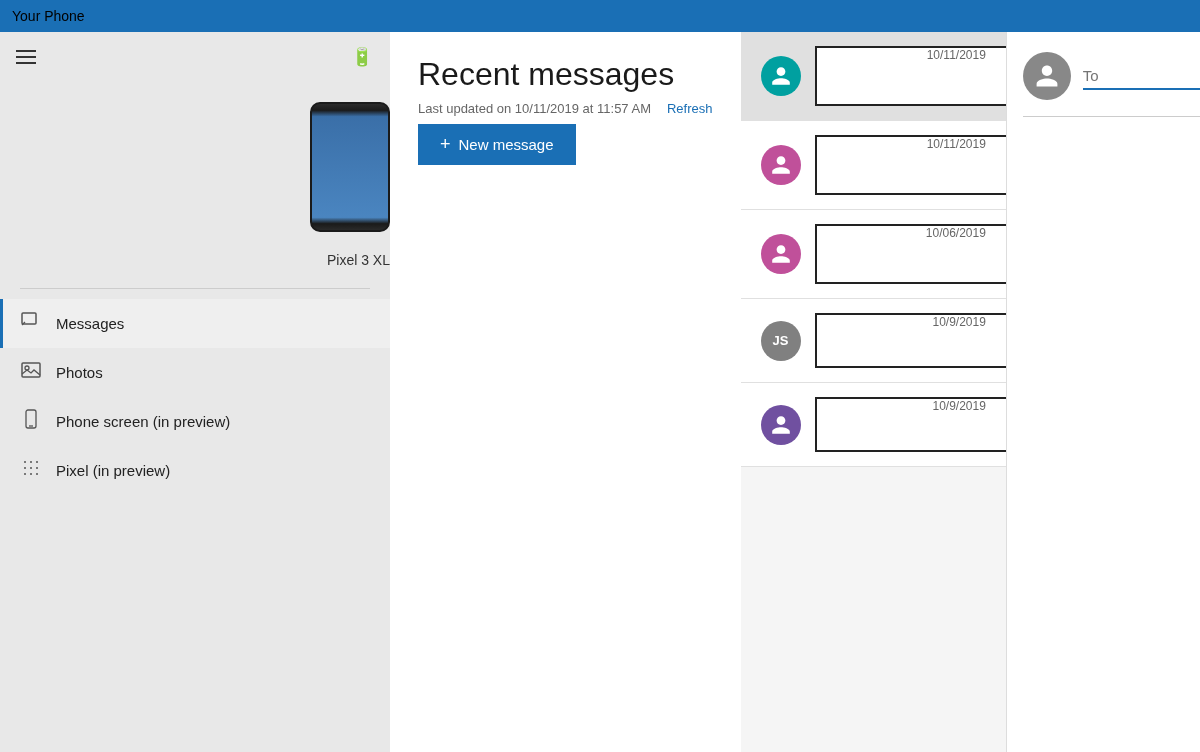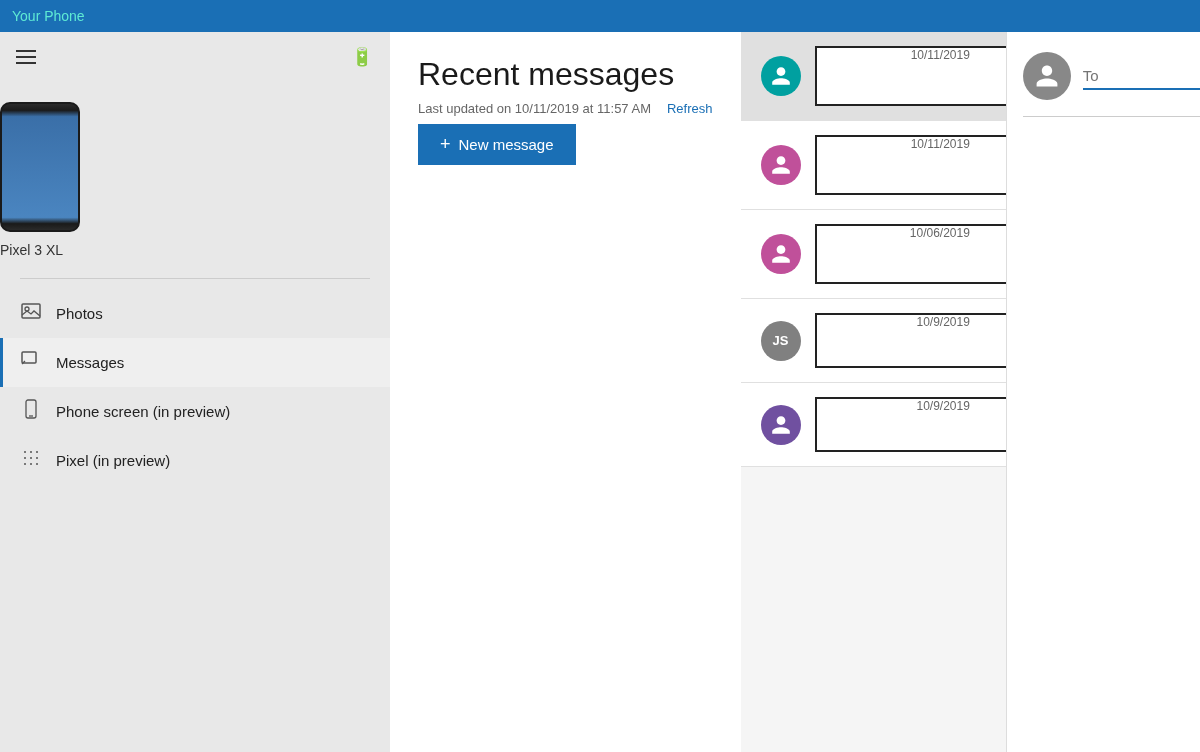--- a/index.html
+++ b/index.html
@@ -1,21 +1,21 @@
 <!DOCTYPE html>
 <html><head>
   <meta charset="utf-8">
   <style>
     * { box-sizing: border-box; margin: 0; padding: 0; }
     body { font-family: 'Segoe UI', Arial, sans-serif; background: #f0f0f0; width: 1200px; height: 752px; overflow: hidden; display: flex; flex-direction: column; }
 
     
     .title-bar {
       background: #1a6fb5;
-      color: #5eead4;
+      color: #000000;
       padding: 6px 12px;
       font-size: 14px;
       font-weight: 400;
       height: 32px;
       display: flex;
       align-items: center;
       flex-shrink: 0;
     }
 
     
@@ -57,22 +57,23 @@
     }
 
     .battery-icon {
       font-size: 18px;
       color: #333;
     }
 
     .phone-display {
       display: flex;
       flex-direction: column;
-      align-items: flex-start;
+      align-items: flex-end;
       padding: 20px 0 20px;
+      gap: 10px;
     }
 
     .phone-image {
       width: 80px;
       height: 130px;
       background: linear-gradient(180deg, #2a2a2a 0%, #1a1a1a 5%, #3a6fa8 10%, #4a85c0 90%, #1a1a1a 95%, #2a2a2a 100%);
       border-radius: 10px;
       border: 2px solid #1a1a1a;
       position: relative;
     }
@@ -229,21 +230,21 @@
       border: 2px solid #222;
       background: white;
       height: 55px;
       width: 260px;
     }
 
     .message-date {
       font-size: 12px;
       color: #666;
       position: absolute;
-      right: 36px;
+      right: 20px;
       top: 16px;
     }
 
     
     .compose-panel {
       width: 310px;
       background: white;
       flex-shrink: 0;
       display: flex;
       flex-direction: column;
@@ -313,39 +314,39 @@
 
     <div class="phone-display">
       <div class="phone-image"></div>
       <div class="phone-name">Pixel 3 XL</div>
     </div>
 
     <hr class="sidebar-divider">
 
     <nav class="sidebar-nav">
 
+      <div class="nav-item active">
+        <span class="nav-icon">
+          <svg width="20" height="20" viewBox="0 0 20 20" fill="none" xmlns="http://www.w3.org/2000/svg">
+            <rect x="1" y="2" width="14" height="11" rx="1" stroke="#555" stroke-width="1.5" fill="none"></rect>
+            <path d="M1 14l3-3" stroke="#555" stroke-width="1.3"></path>
+          </svg>
+        </span>
+        <span>Messages</span>
+      </div>
+
       <div class="nav-item">
         <span class="nav-icon">
           <svg width="20" height="20" viewBox="0 0 20 20" fill="none" xmlns="http://www.w3.org/2000/svg">
             <rect x="1" y="3" width="18" height="14" rx="1" stroke="#555" stroke-width="1.5" fill="none"></rect>
             <circle cx="6" cy="8" r="2" stroke="#555" stroke-width="1.3" fill="none"></circle>
             <path d="M1 14l5-4 4 3 3-3 6 5" stroke="#555" stroke-width="1.3" fill="none"></path>
           </svg>
         </span>
         <span>Photos</span>
-      </div>
-
-      <div class="nav-item active">
-        <span class="nav-icon">
-          <svg width="20" height="20" viewBox="0 0 20 20" fill="none" xmlns="http://www.w3.org/2000/svg">
-            <rect x="1" y="2" width="14" height="11" rx="1" stroke="#555" stroke-width="1.5" fill="none"></rect>
-            <path d="M1 14l3-3" stroke="#555" stroke-width="1.3"></path>
-          </svg>
-        </span>
-        <span>Messages</span>
       </div>
 
 
       <div class="nav-item">
         <span class="nav-icon">
           <svg width="20" height="20" viewBox="0 0 20 20" fill="none" xmlns="http://www.w3.org/2000/svg">
             <rect x="5" y="1" width="10" height="18" rx="2" stroke="#555" stroke-width="1.3" fill="none"></rect>
             <line x1="8" y1="17" x2="12" y2="17" stroke="#555" stroke-width="1.3"></line>
           </svg>
         </span>

